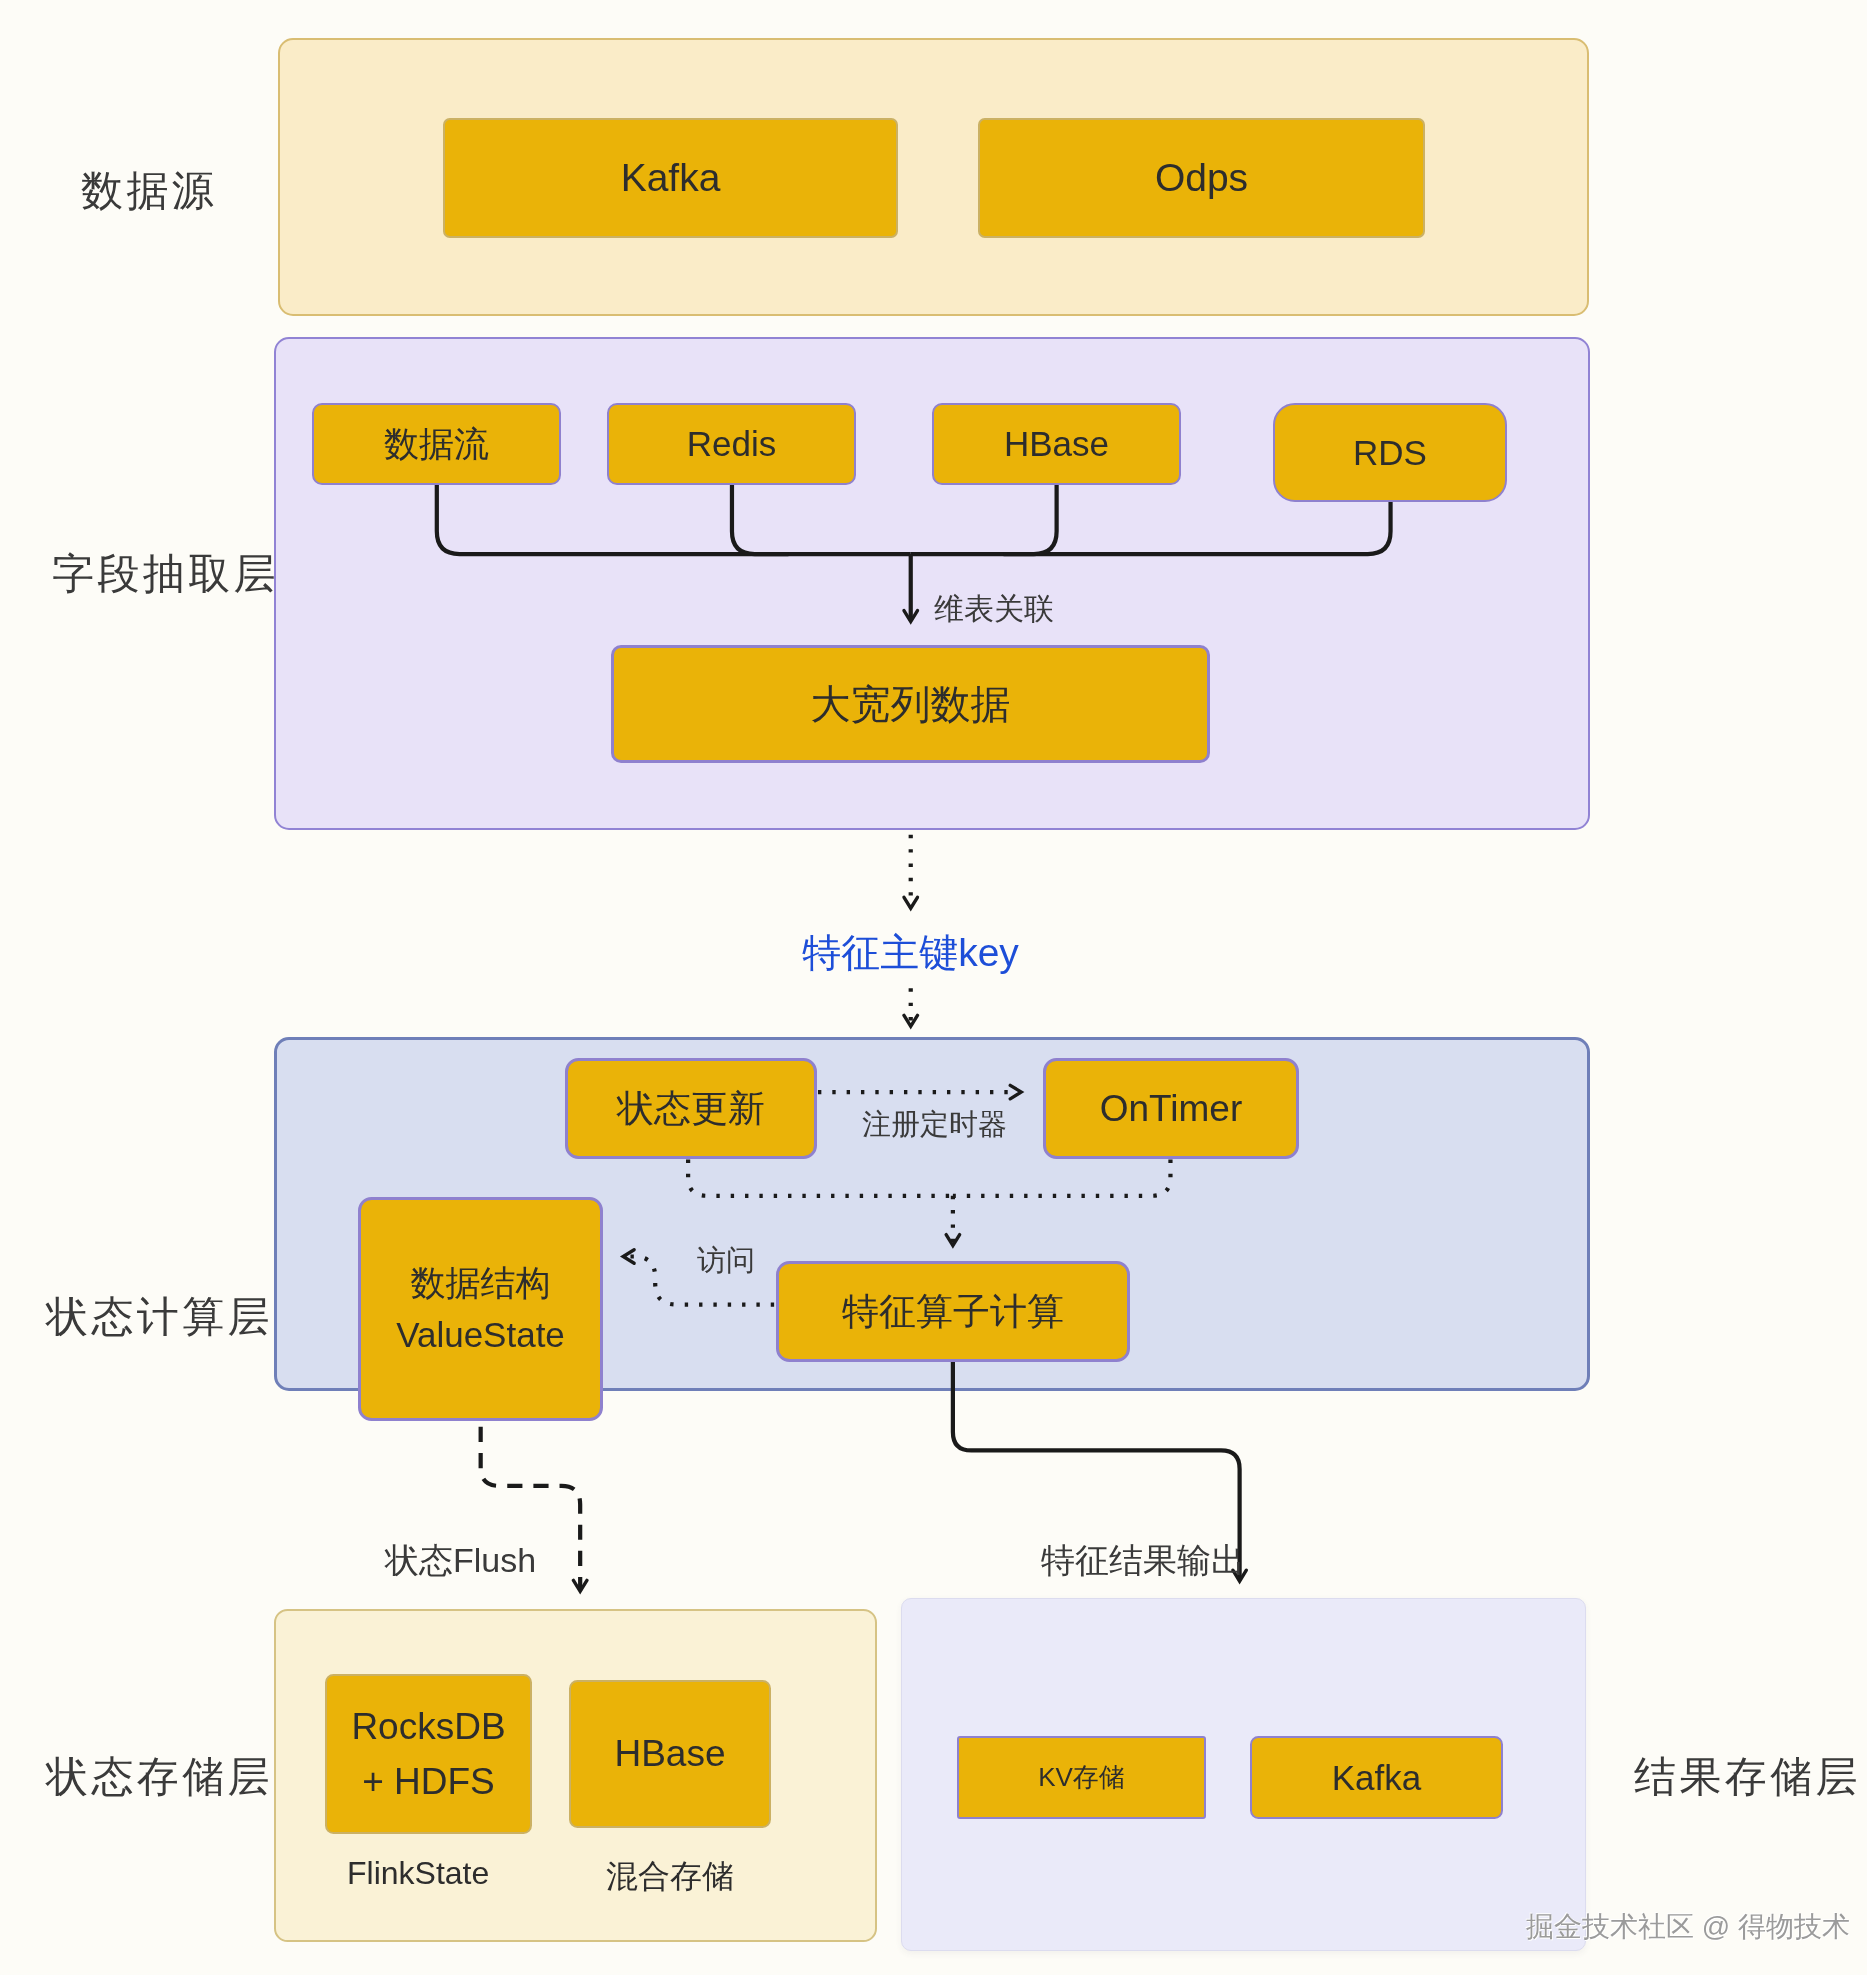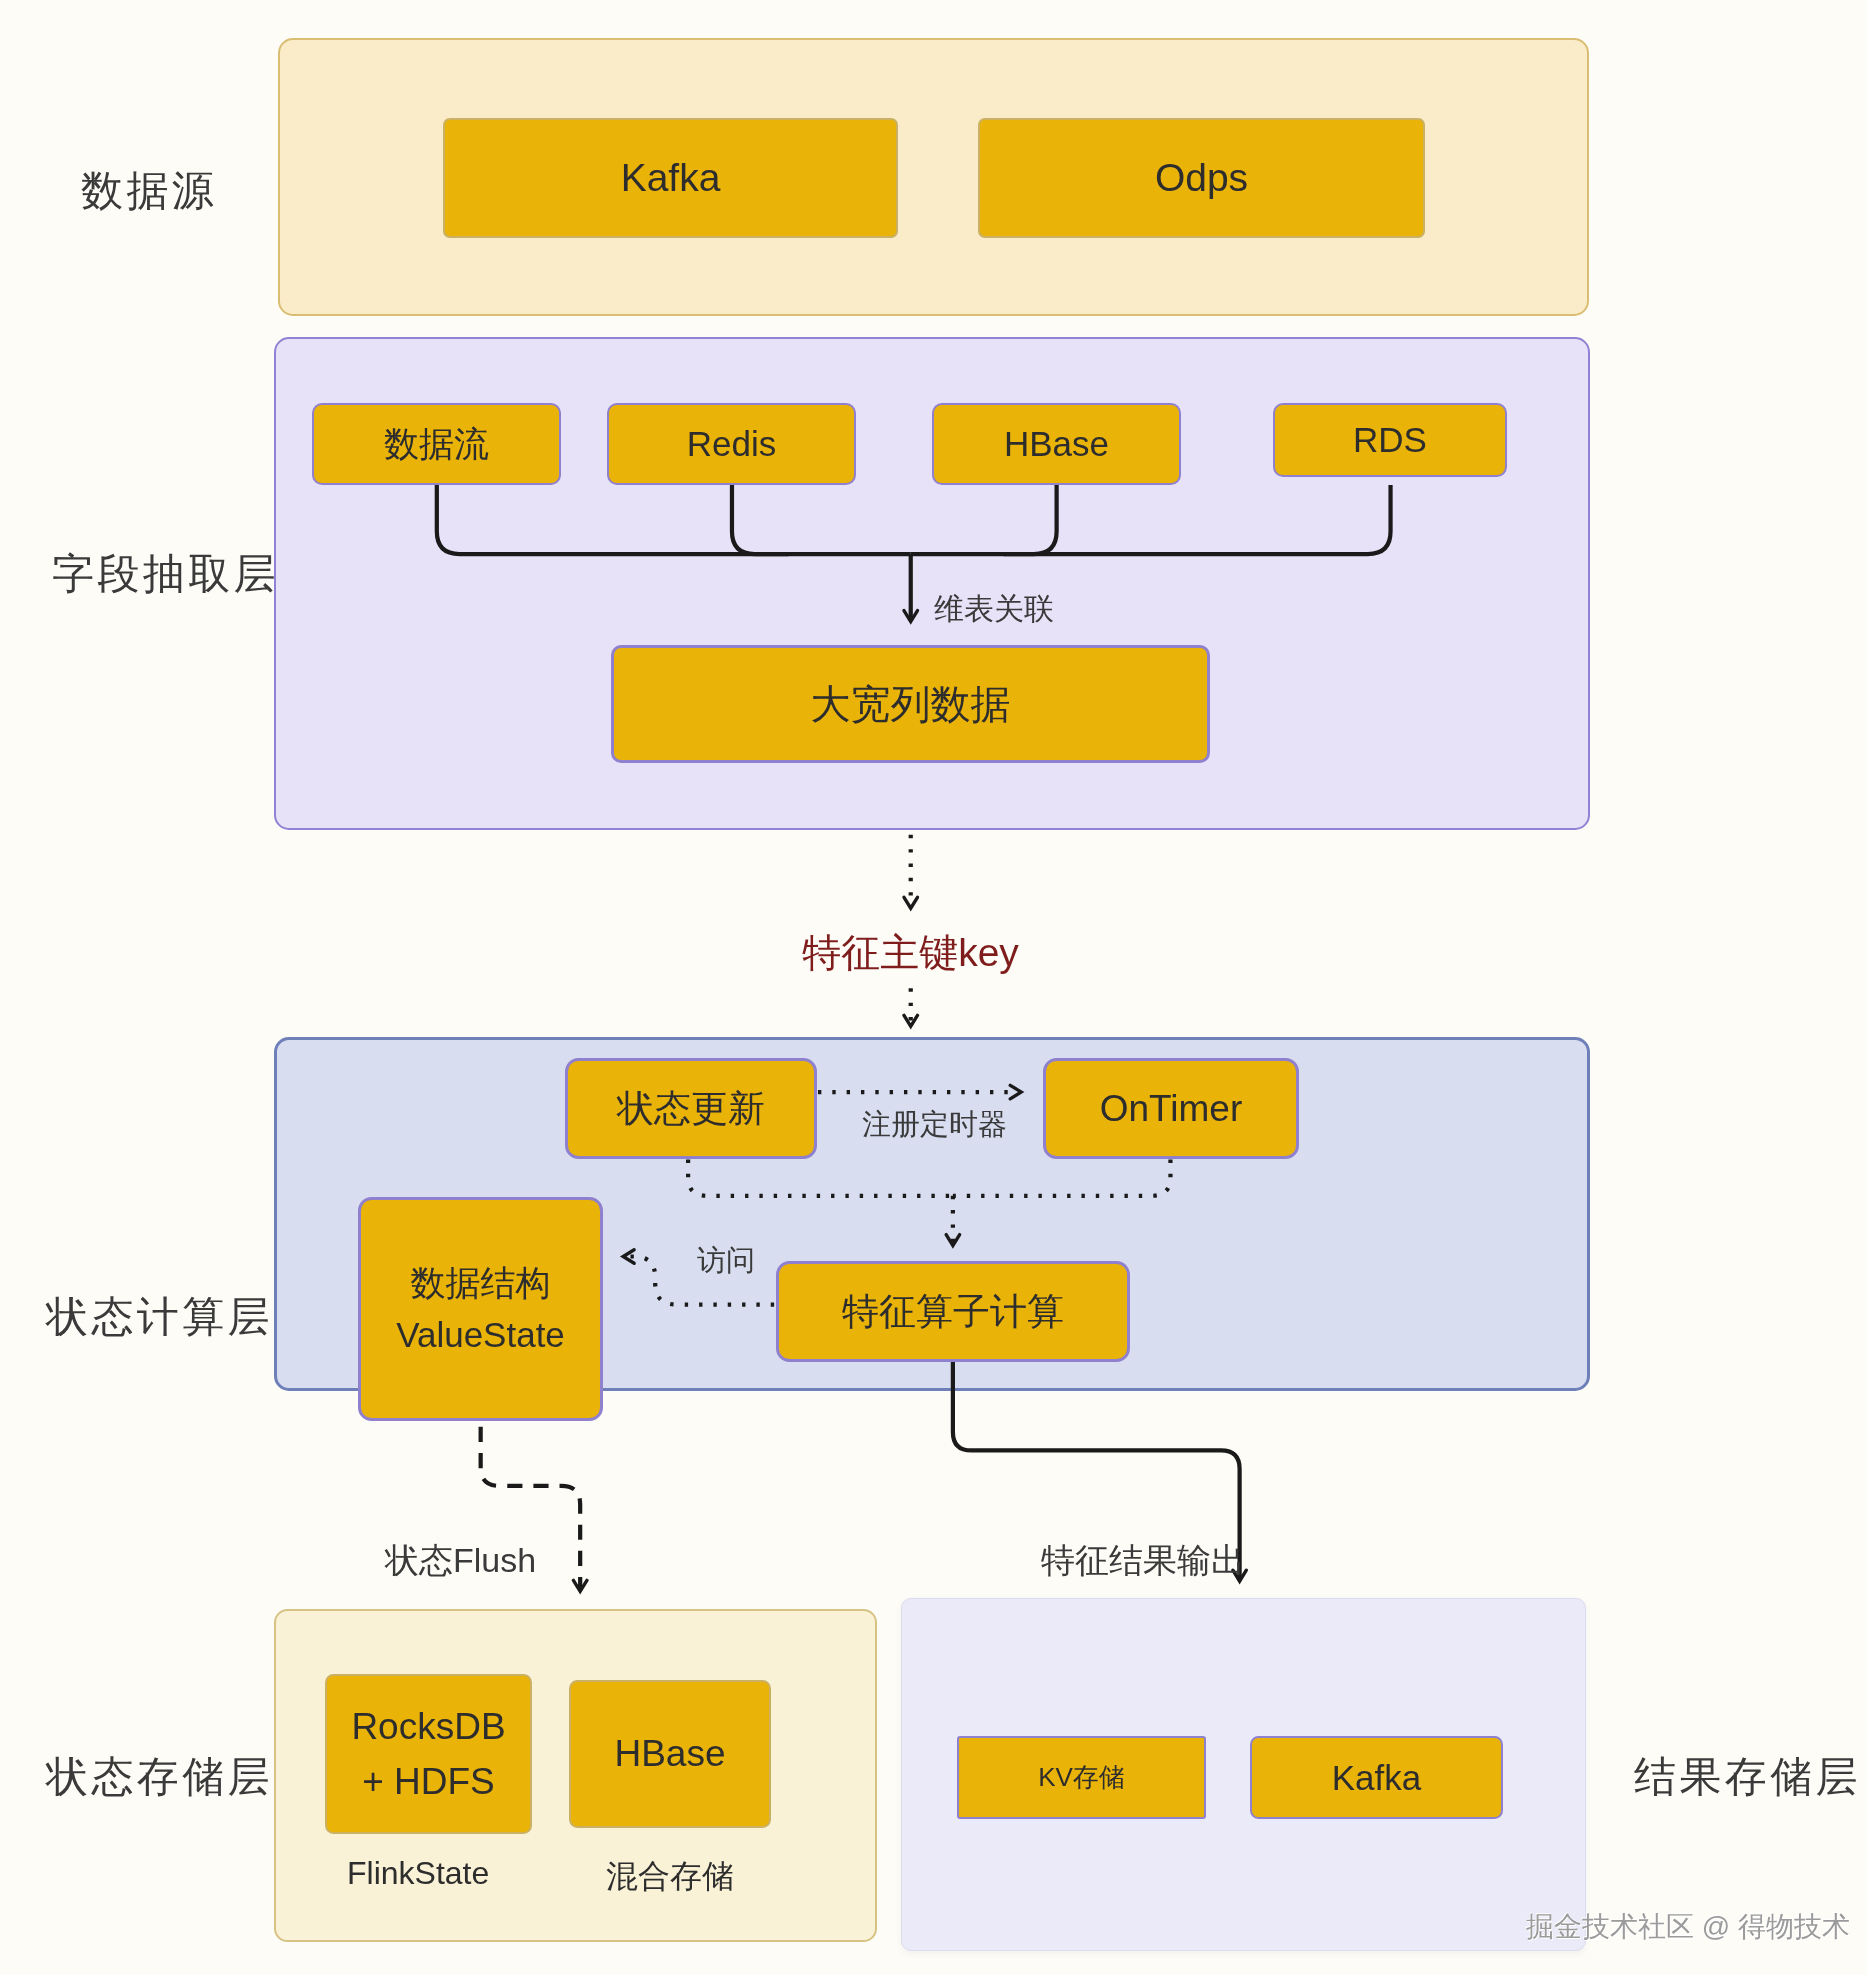--- a/index.html
+++ b/index.html
@@ -26,21 +26,21 @@
   .layer.rstore{left:901px;top:1598px;width:685px;height:353px;background:var(--result-store-fill);border:1.7px solid var(--result-store-border);border-radius:10px;box-shadow:0 2.5px 6.7px rgba(60,60,90,.06);}
   .node{
     position:absolute;background:#eab308;display:flex;align-items:center;justify-content:center;
     text-align:center;box-sizing:border-box;color:var(--text);
   }
   .node.yb{border:2.5px solid var(--node-yellow-border);border-radius:6.7px;}
   .node.pb{border:3.4px solid var(--node-purple-border);border-radius:10px;}
   .node.col{flex-direction:column;line-height:1.5;}
   .side-label{position:absolute;font-size:42px;color:#3a3a3a;letter-spacing:3.4px;white-space:nowrap;}
   .edge-label{position:absolute;color:#3a3a3a;white-space:nowrap;}
-  .flow-title{position:absolute;font-size:39px;color:#7f1d1d;text-align:center;white-space:nowrap;}
+  .flow-title{position:absolute;font-size:39px;color:#1d4ed8;text-align:center;white-space:nowrap;}
   .watermark{
     position:absolute;right:17px;top:1908px;font-size:28px;color:var(--watermark);
     text-shadow:0.8px 0.8px 0 #ffffff,-0.8px -0.8px 0 #ffffff;white-space:nowrap;
   }
   svg.wires{position:absolute;left:0;top:0;pointer-events:none;}
 </style>
 </head>
 <body>
 
 <div class="layer source"></div>
@@ -86,21 +86,21 @@
 <div class="side-label" style="left:46px;top:1289px;">状态计算层</div>
 <div class="side-label" style="left:46px;top:1749px;text-align:center;">状态存储层</div>
 <div class="side-label" style="left:1634px;top:1749px;">结果存储层</div>
 
 <div class="node yb" style="left:443px;top:118px;width:455px;height:120px;font-size:39px;">Kafka</div>
 <div class="node yb" style="left:978px;top:118px;width:447px;height:120px;font-size:39px;">Odps</div>
 
 <div class="node pb" style="left:312px;top:403px;width:249px;height:82px;font-size:35px;border-width:2.5px;">数据流</div>
 <div class="node pb" style="left:607px;top:403px;width:249px;height:82px;font-size:35px;border-width:2.5px;">Redis</div>
 <div class="node pb" style="left:932px;top:403px;width:249px;height:82px;font-size:35px;border-width:2.5px;">HBase</div>
-<div class="node pb" style="left:1273px;top:403px;width:234px;height:74px;font-size:35px;border-width:2.5px;">RDS</div>
+<div class="node pb" style="left:1273px;top:403px;width:234px;height:99px;font-size:35px;border-width:2.5px;border-radius:22px;">RDS</div>
 <div class="node pb" style="left:611px;top:645px;width:599px;height:118px;font-size:40px;">大宽列数据</div>
 <div class="edge-label" style="left:934px;top:589px;font-size:30px;">维表关联</div>
 
 <div class="flow-title" style="left:725px;top:926px;width:371px;">特征主键key</div>
 
 <div class="node pb" style="left:565px;top:1058px;width:252px;height:101px;font-size:37px;border-radius:13.5px;">状态更新</div>
 <div class="node pb" style="left:1043px;top:1058px;width:256px;height:101px;font-size:37px;border-radius:13.5px;">OnTimer</div>
 <div class="edge-label" style="left:862px;top:1105px;font-size:29px;">注册定时器</div>
 <div class="node pb col" style="left:358px;top:1197px;width:245px;height:224px;font-size:35px;border-radius:13.5px;">
   <span>数据结构</span>

